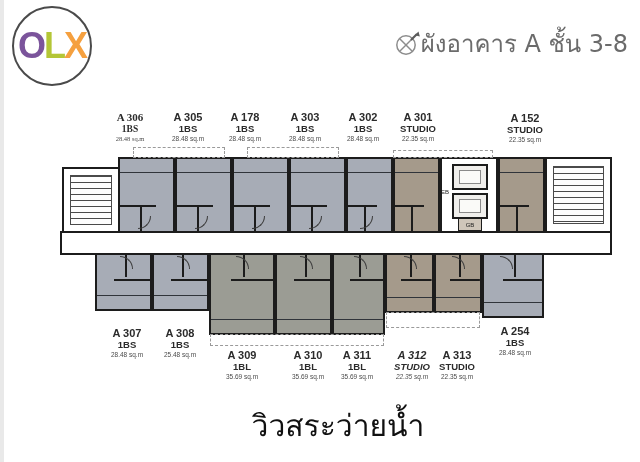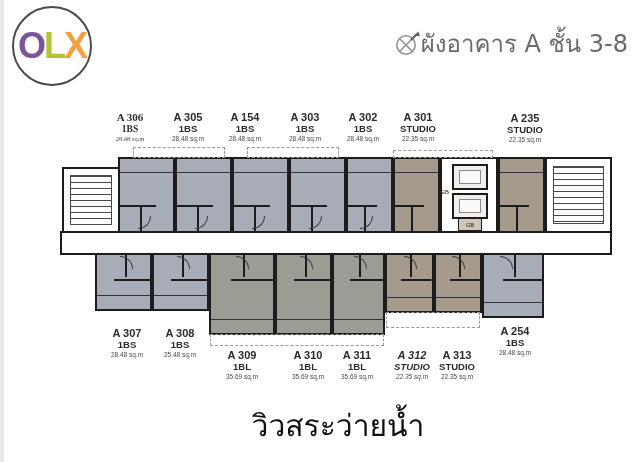--- a/index.html
+++ b/index.html
@@ -136,41 +136,41 @@
   <div class="u-id">A 306</div>
   <div class="u-type">1BS</div>
   <div class="u-area">28.48 sq.m</div>
 </div>
 <div class="abs ulabel" style="left:160px;top:111px;">
   <div class="u-id">A 305</div>
   <div class="u-type">1BS</div>
   <div class="u-area">28.48 sq.m</div>
 </div>
 <div class="abs ulabel" style="left:217px;top:111px;">
-  <div class="u-id">A 154</div>
+  <div class="u-id">A 178</div>
   <div class="u-type">1BS</div>
   <div class="u-area">28.48 sq.m</div>
 </div>
 <div class="abs ulabel" style="left:277px;top:111px;">
   <div class="u-id">A 303</div>
   <div class="u-type">1BS</div>
   <div class="u-area">28.48 sq.m</div>
 </div>
 <div class="abs ulabel" style="left:335px;top:111px;">
   <div class="u-id">A 302</div>
   <div class="u-type">1BS</div>
   <div class="u-area">28.48 sq.m</div>
 </div>
 <div class="abs ulabel" style="left:390px;top:111px;">
   <div class="u-id">A 301</div>
   <div class="u-type">STUDIO</div>
   <div class="u-area">22.35 sq.m</div>
 </div>
 <div class="abs ulabel" style="left:497px;top:112px;">
-  <div class="u-id">A 235</div>
+  <div class="u-id">A 152</div>
   <div class="u-type">STUDIO</div>
   <div class="u-area">22.35 sq.m</div>
 </div>
 
 <div class="abs ulabel" style="left:99px;top:327px;">
   <div class="u-id">A 307</div>
   <div class="u-type">1BS</div>
   <div class="u-area">28.48 sq.m</div>
 </div>
 <div class="abs ulabel" style="left:152px;top:327px;">

